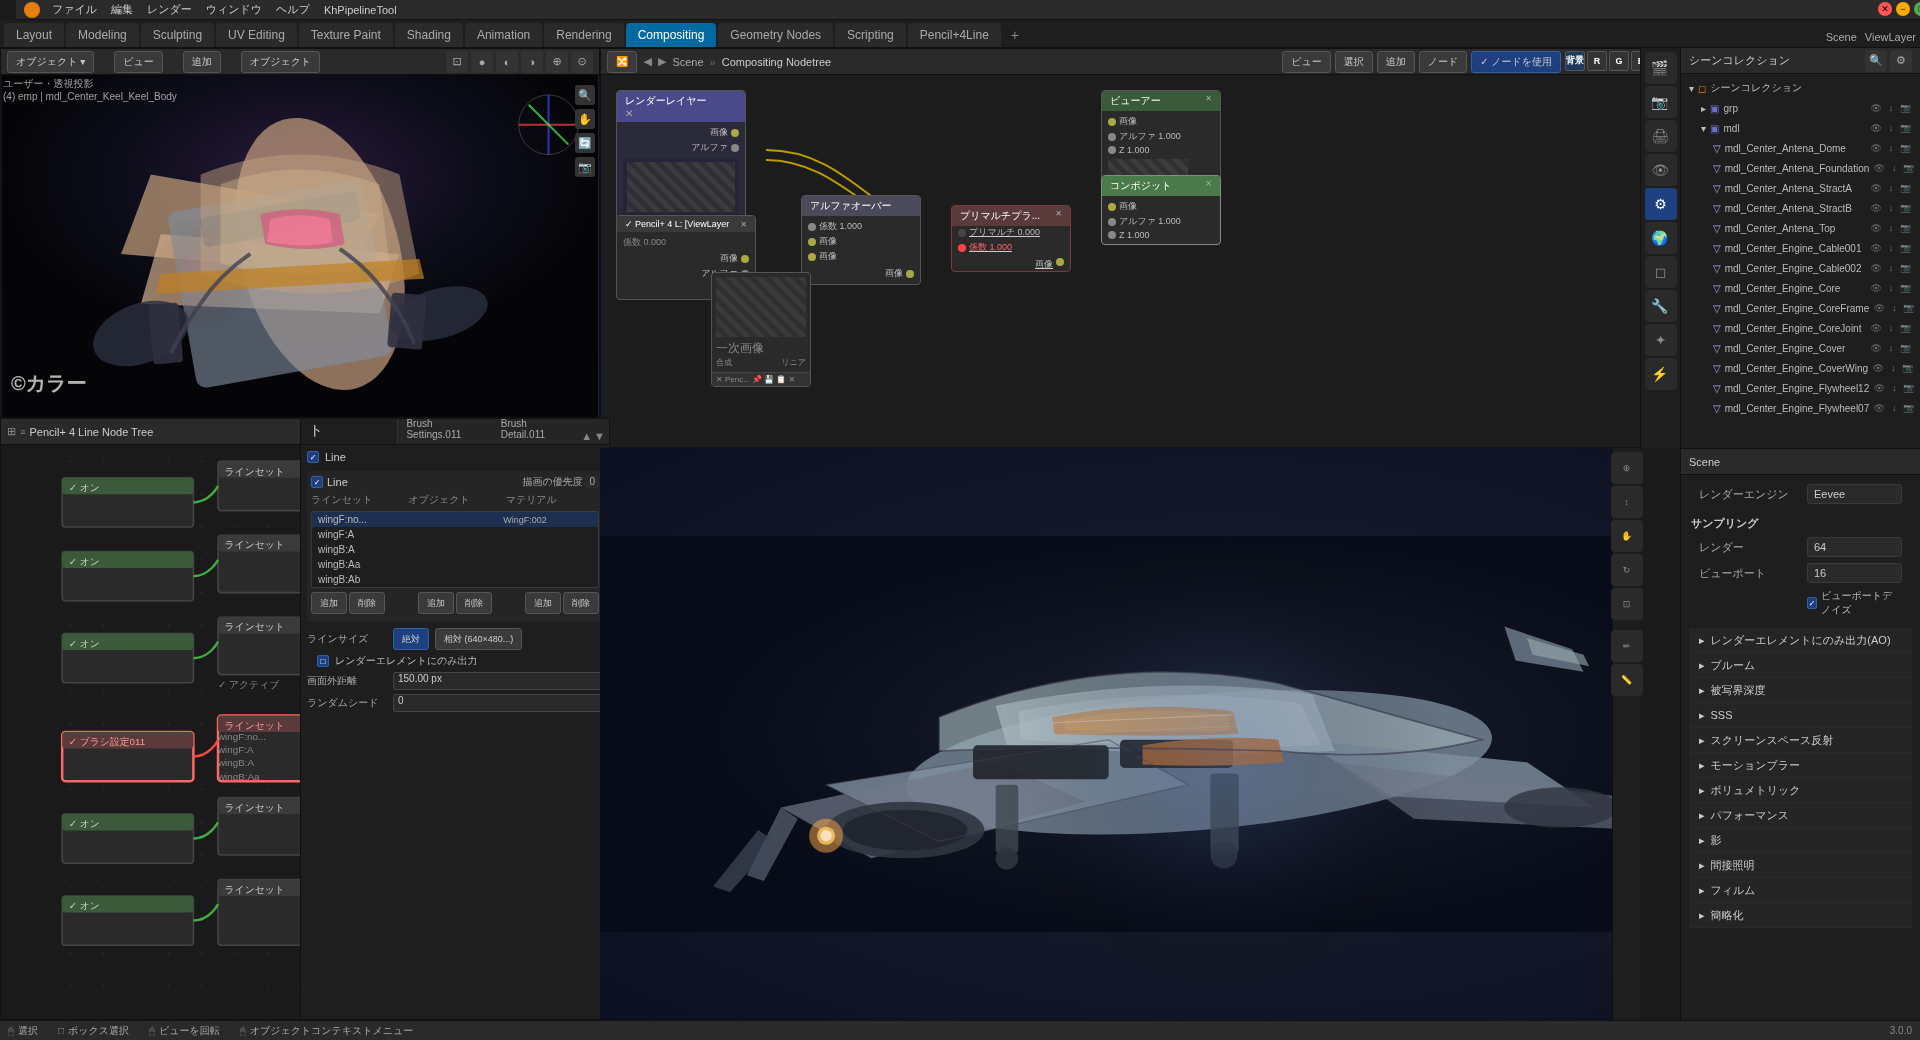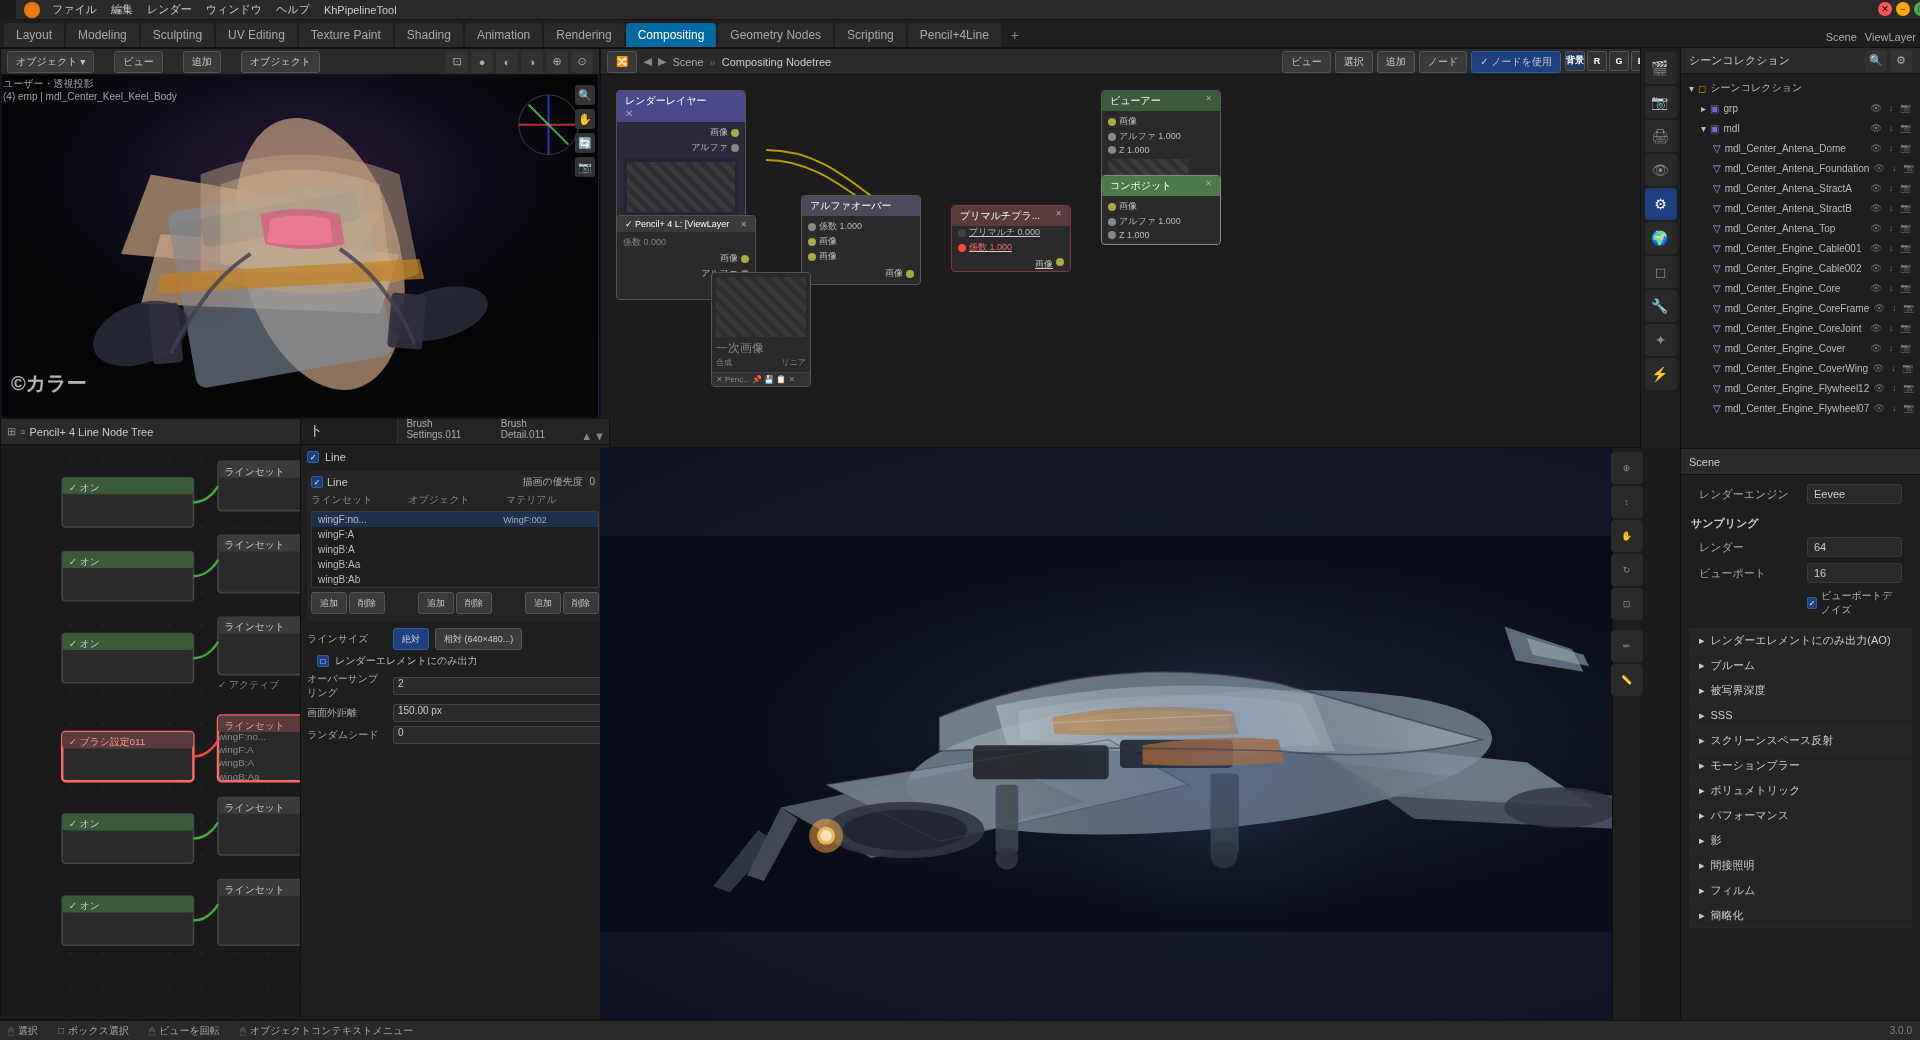--- a/index.html
+++ b/index.html
@@ -1217,24 +1217,20 @@
           <div class="toolbar-btn active" style="font-size:9px;">絶対</div>
           <div class="toolbar-btn" style="font-size:9px;">相対 (640×480...)</div>
         </div>
 
         <div class="setting-row">
           <span style="font-size:9px;color:#888;margin-left:4px;"></span>
           <div class="checkbox">□</div>
           <span style="font-size:10px;color:#bbb;">レンダーエレメントにのみ出力</span>
         </div>
 
-        <div class="setting-row">
-          <span class="setting-label">オーバーサンプリング</span>
-          <div class="setting-input">2</div>
-        </div>
 
 
         <div class="setting-row">
           <span class="setting-label">画面外距離</span>
           <div class="setting-input">150.00 px</div>
         </div>
 
         <div class="setting-row">
           <span class="setting-label">ランダムシード</span>
           <div class="setting-input">0</div>

